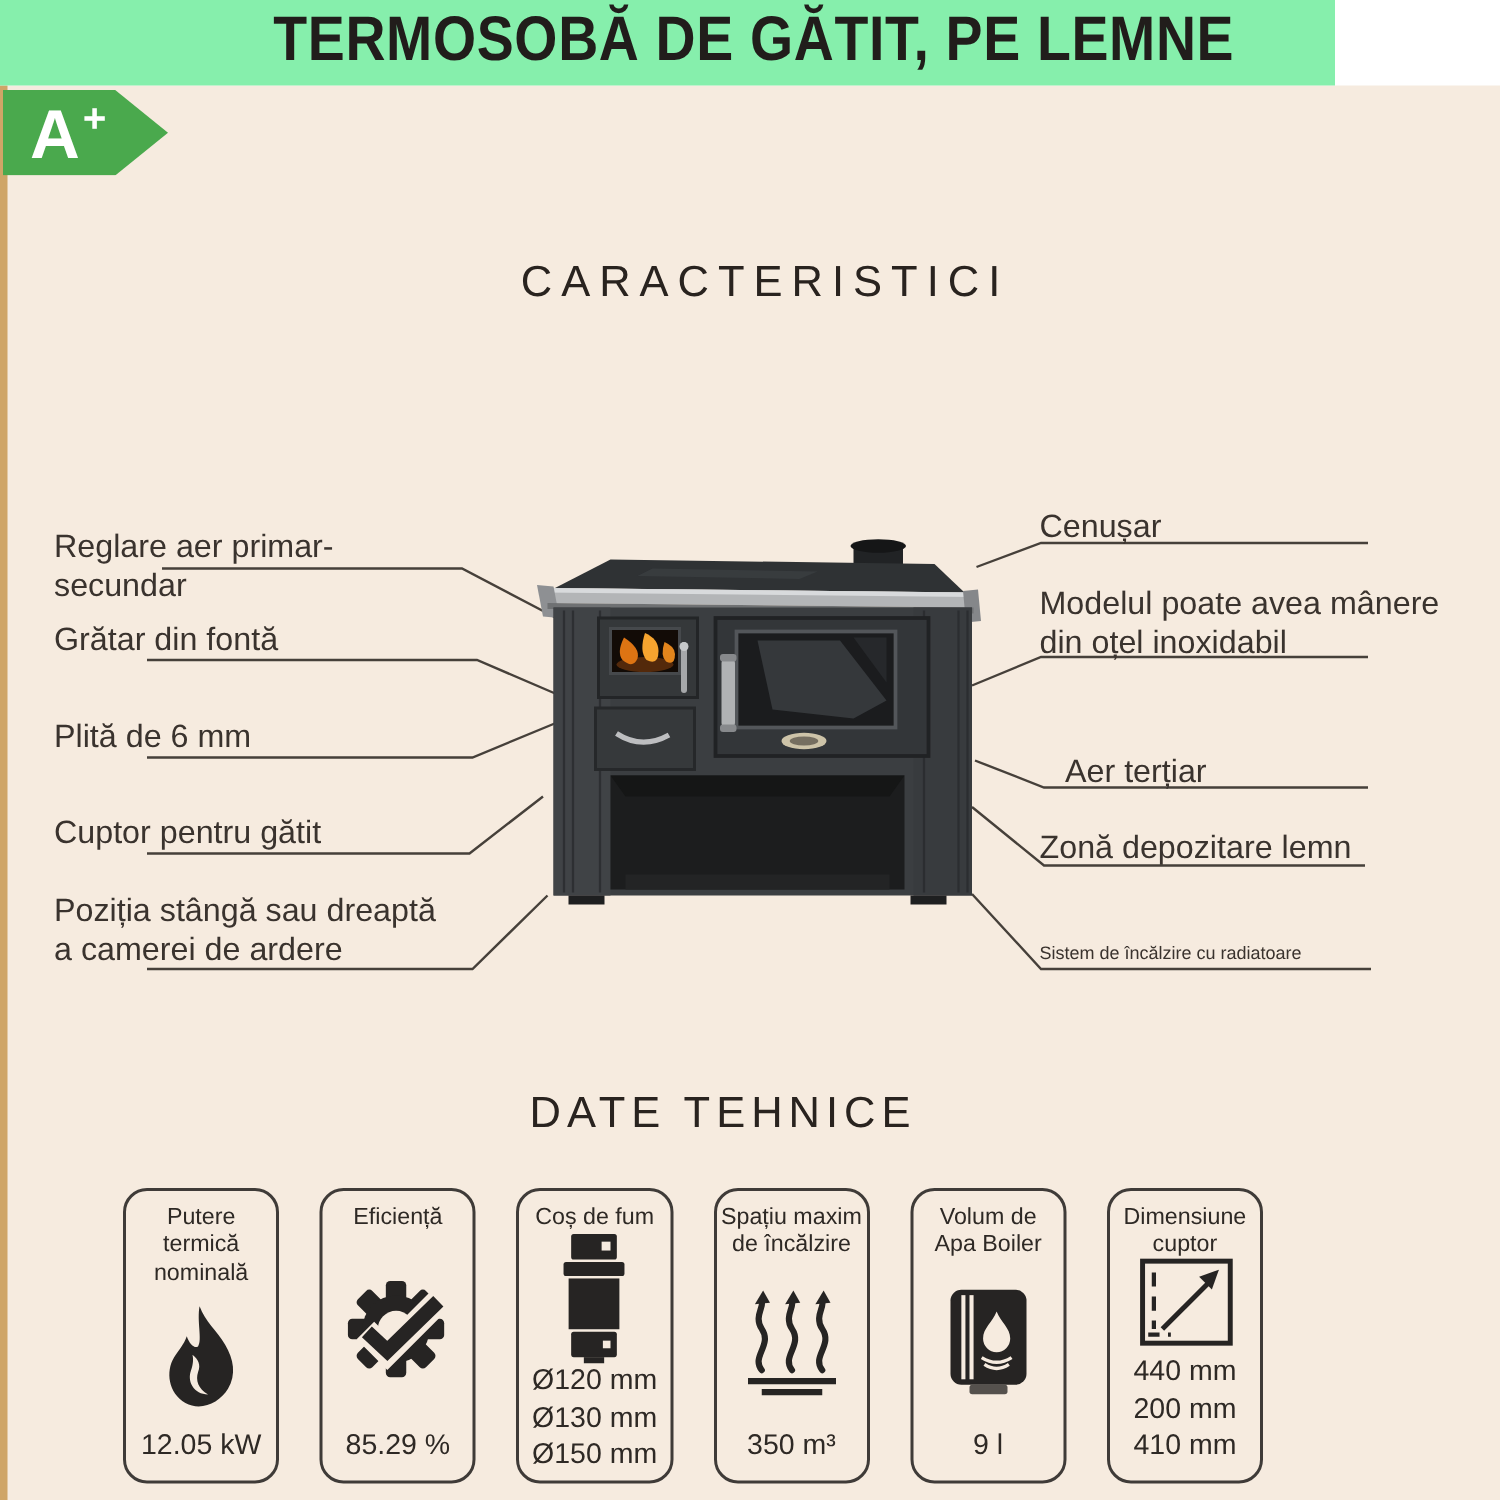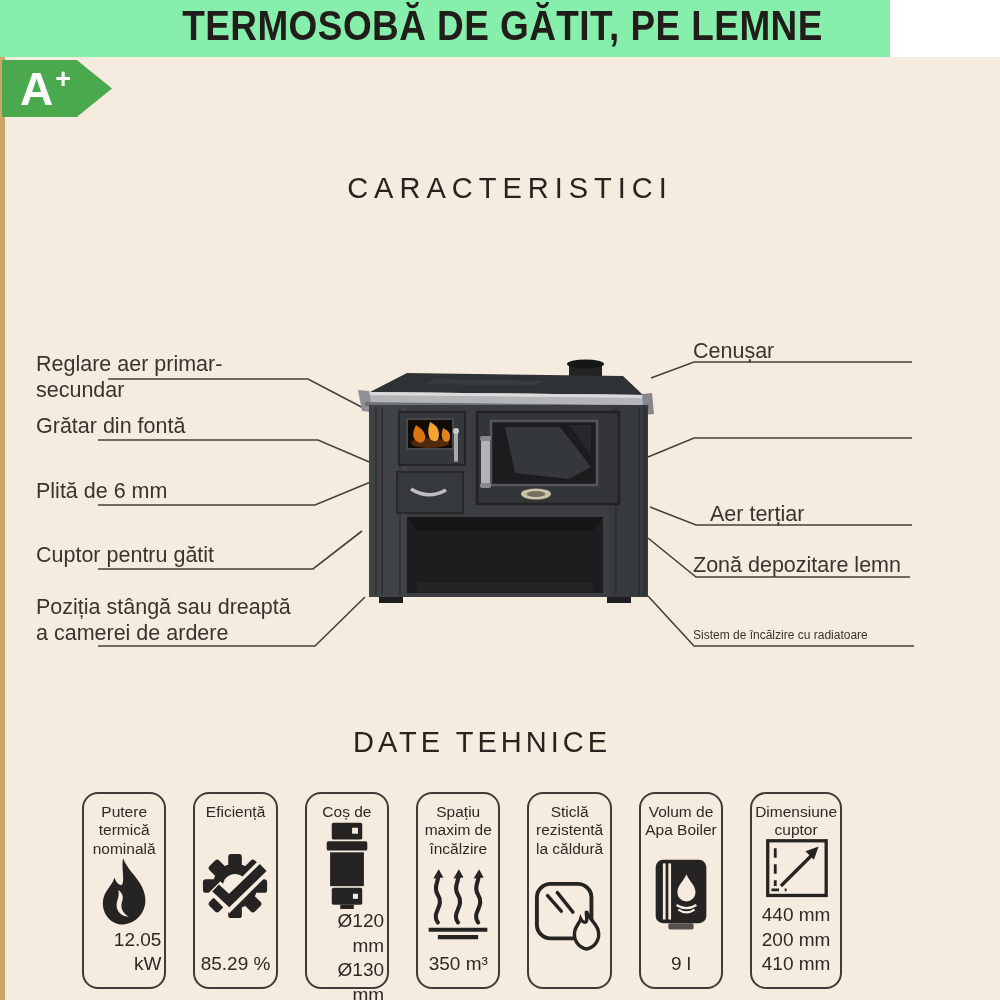--- a/index.html
+++ b/index.html
@@ -165,20 +165,22 @@
   </svg>
 
   <div class="callout callout-left" style="top:352px;">Reglare aer primar-secundar</div>
   <div class="callout callout-left" style="top:414px;">Grătar din fontă</div>
   <div class="callout callout-left" style="top:479px;">Plită de 6 mm</div>
   <div class="callout callout-left" style="top:543px;">Cuptor pentru gătit</div>
   <div class="callout callout-left" style="top:595px;">Poziția stângă sau dreaptă
 a camerei de ardere</div>
 
   <div class="callout callout-right" style="top:339px;">Cenușar</div>
+  <div class="callout callout-right" style="top:390px;">Modelul poate avea mânere
+din oțel inoxidabil</div>
   <div class="callout callout-right" style="top:502px;left:710px;">Aer terțiar</div>
   <div class="callout callout-right" style="top:553px;">Zonă depozitare lemn</div>
   <div class="callout callout-right callout-small" style="top:628px;">Sistem de încălzire cu radiatoare</div>
 
   <div class="section-heading heading-date">DATE TEHNICE</div>
 
   <div class="cards-row">
 
     <div class="card">
       <div class="card-title">Putere termică nominală</div>
@@ -252,32 +254,20 @@
           </g>
           <line x1="4" y1="66" x2="68" y2="66" stroke="#262423" stroke-width="4.5"></line>
           <line x1="14" y1="74" x2="58" y2="74" stroke="#262423" stroke-width="4.5"></line>
         </svg>
       </div>
       <div class="card-values">
         <div>350 m³</div>
       </div>
     </div>
 
-    <div class="card">
-      <div class="card-title">Sticlă rezistentă la căldură</div>
-      <div class="card-icon">
-        <svg width="74" height="74" viewBox="0 0 76 76">
-          <rect x="4" y="4" width="56" height="56" rx="14" fill="none" stroke="#262423" stroke-width="4"></rect>
-          <line x1="15" y1="16" x2="29" y2="32" stroke="#262423" stroke-width="3.5" stroke-linecap="round"></line>
-          <line x1="25" y1="13" x2="41" y2="33" stroke="#262423" stroke-width="3.5" stroke-linecap="round"></line>
-          <path transform="translate(40,32)" fill="#f6ebdf" stroke="#262423" stroke-width="3.5" d="M15,0 C17,8 25,12 27,20 C29,29 24,37 15,39 C6,37 1,29 3,20 C4,15 8,12 9,8 C11,12 14,12 15,10 C16,7 14,4 15,0 Z"></path>
-        </svg>
-      </div>
-      <div class="card-values"></div>
-    </div>
 
     <div class="card">
       <div class="card-title">Volum de Apa Boiler</div>
       <div class="card-icon">
         <svg width="58" height="76" viewBox="0 0 64 84">
           <rect x="4" y="2" width="56" height="70" rx="8" fill="#262423"></rect>
           <rect x="12" y="6" width="3" height="62" fill="#f6ebdf"></rect>
           <rect x="18" y="6" width="3" height="62" fill="#f6ebdf"></rect>
           <path d="M38,18 C41,26 48,30 48,38 a10,10 0 1,1 -20,0 C28,30 35,26 38,18 Z" fill="#f6ebdf"></path>
           <path d="M27,52 q11,7 22,0" stroke="#f6ebdf" stroke-width="2.5" fill="none"></path>

